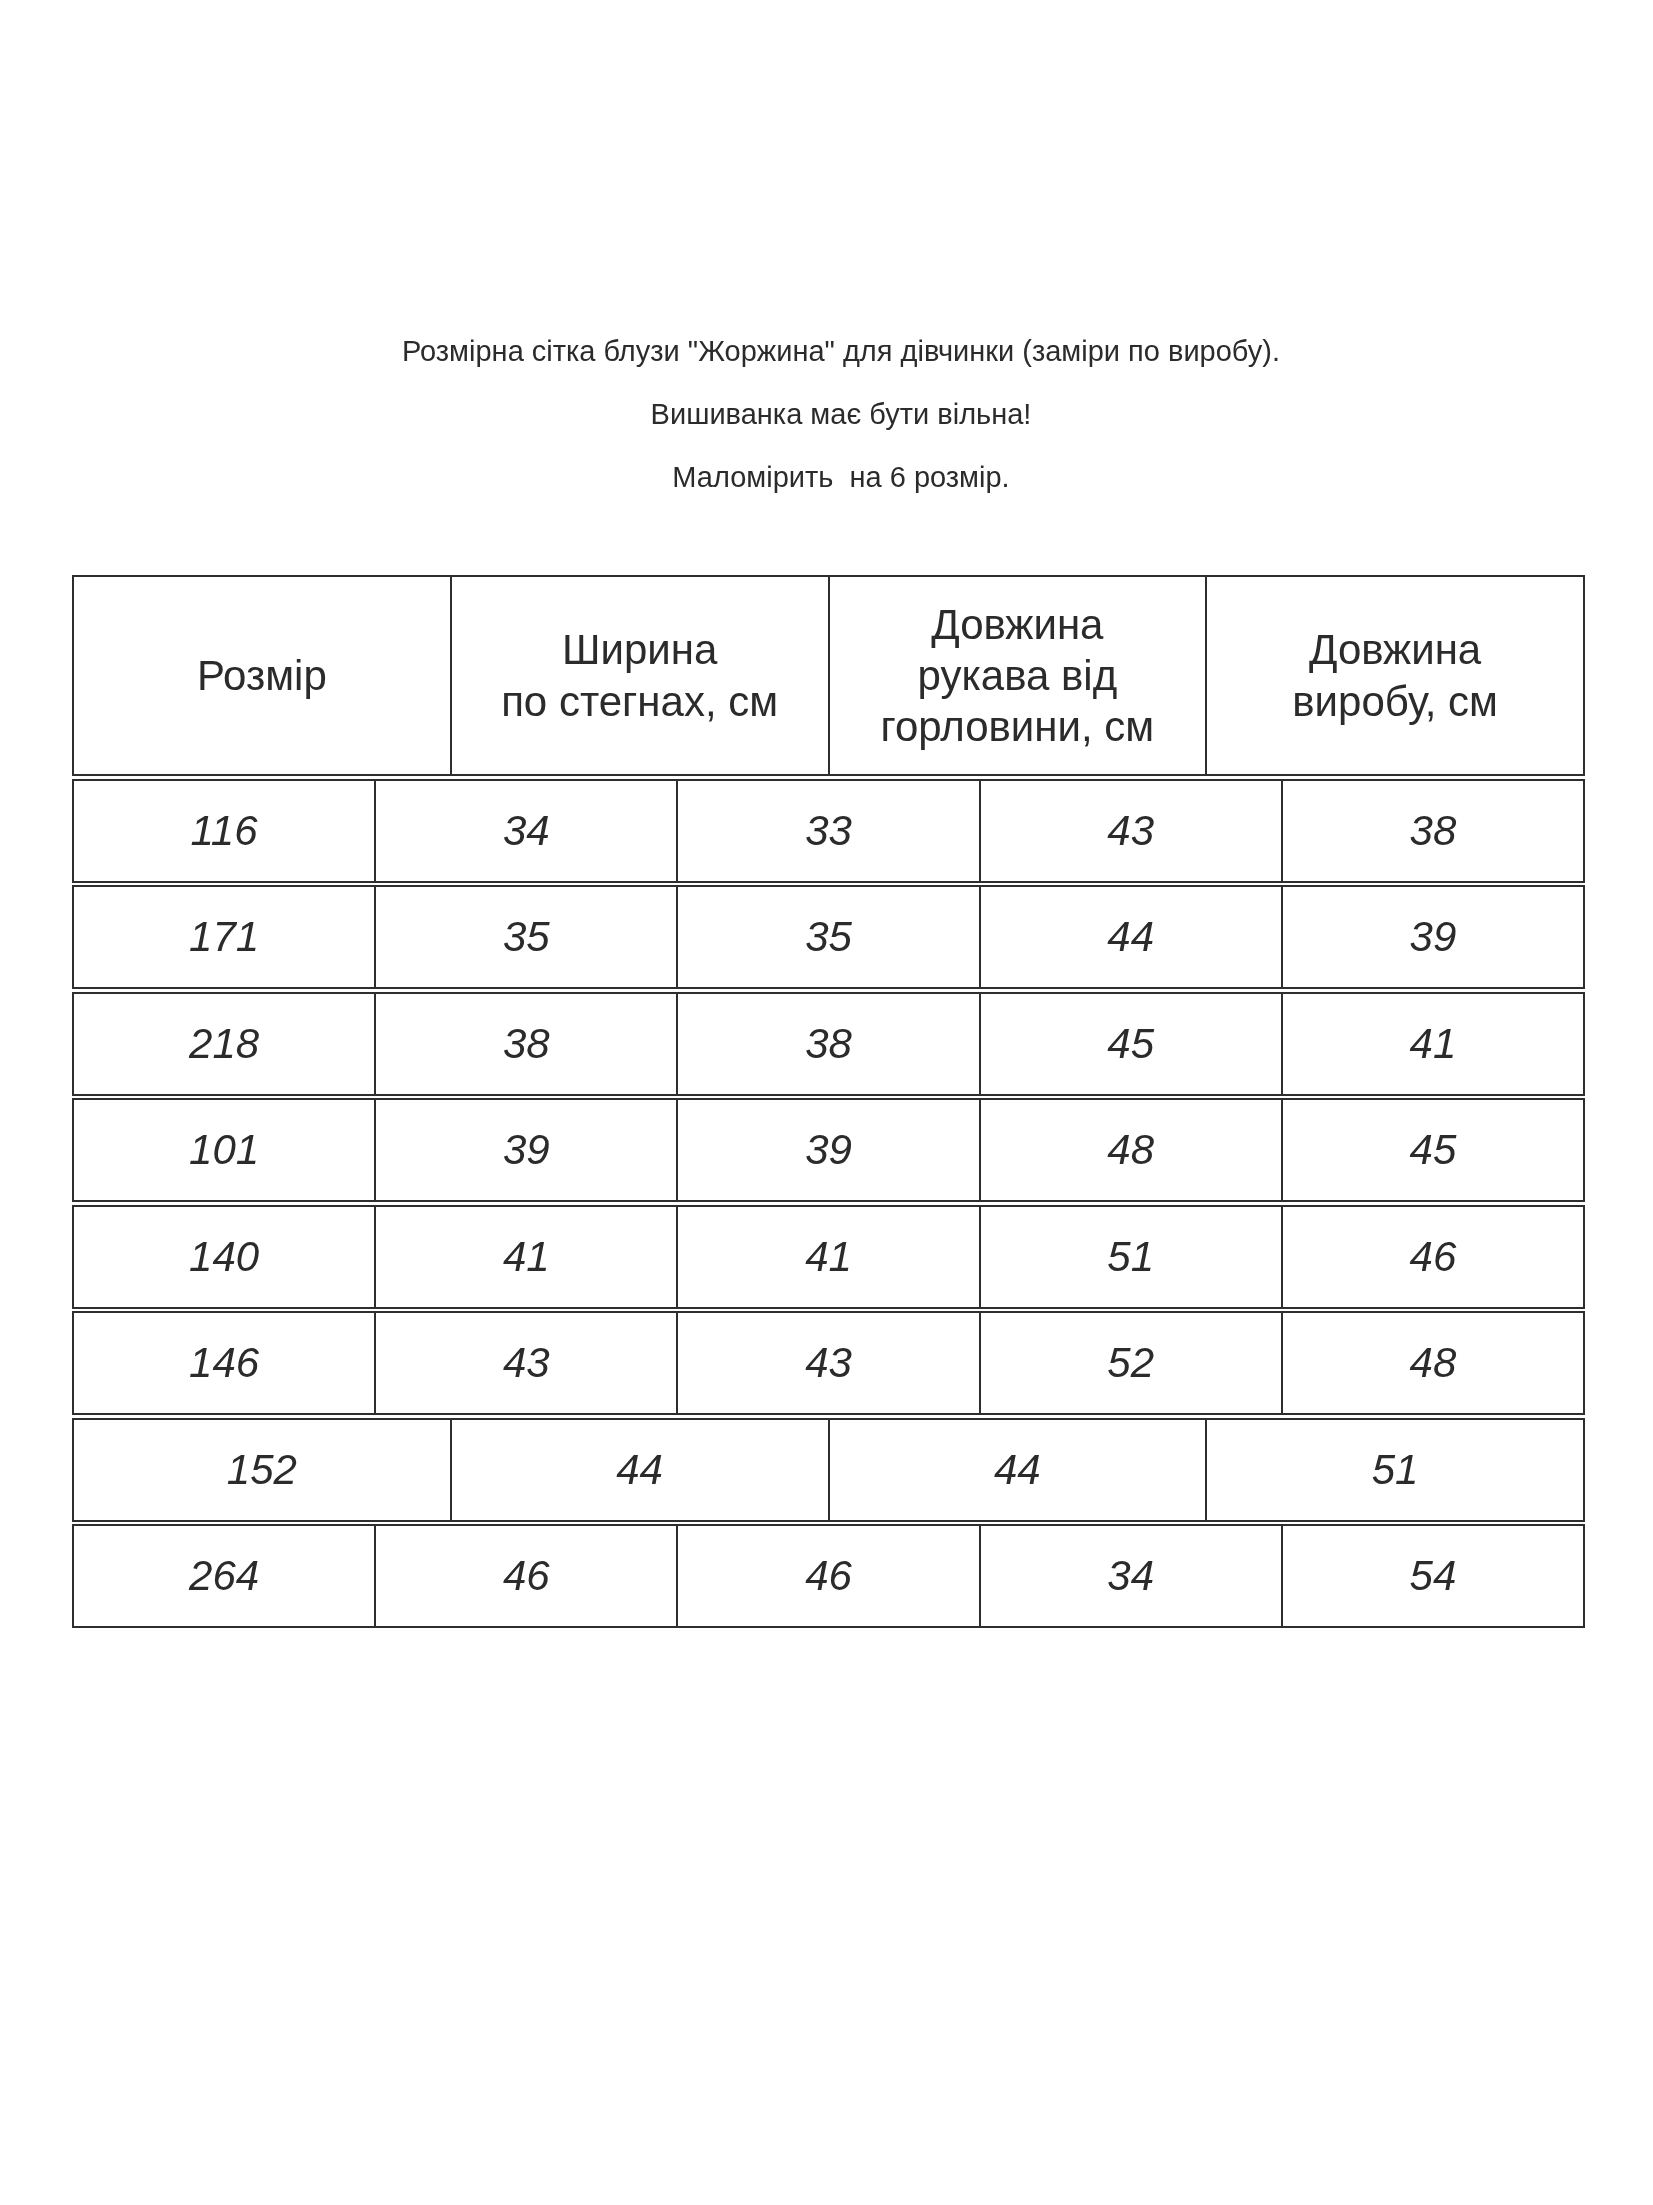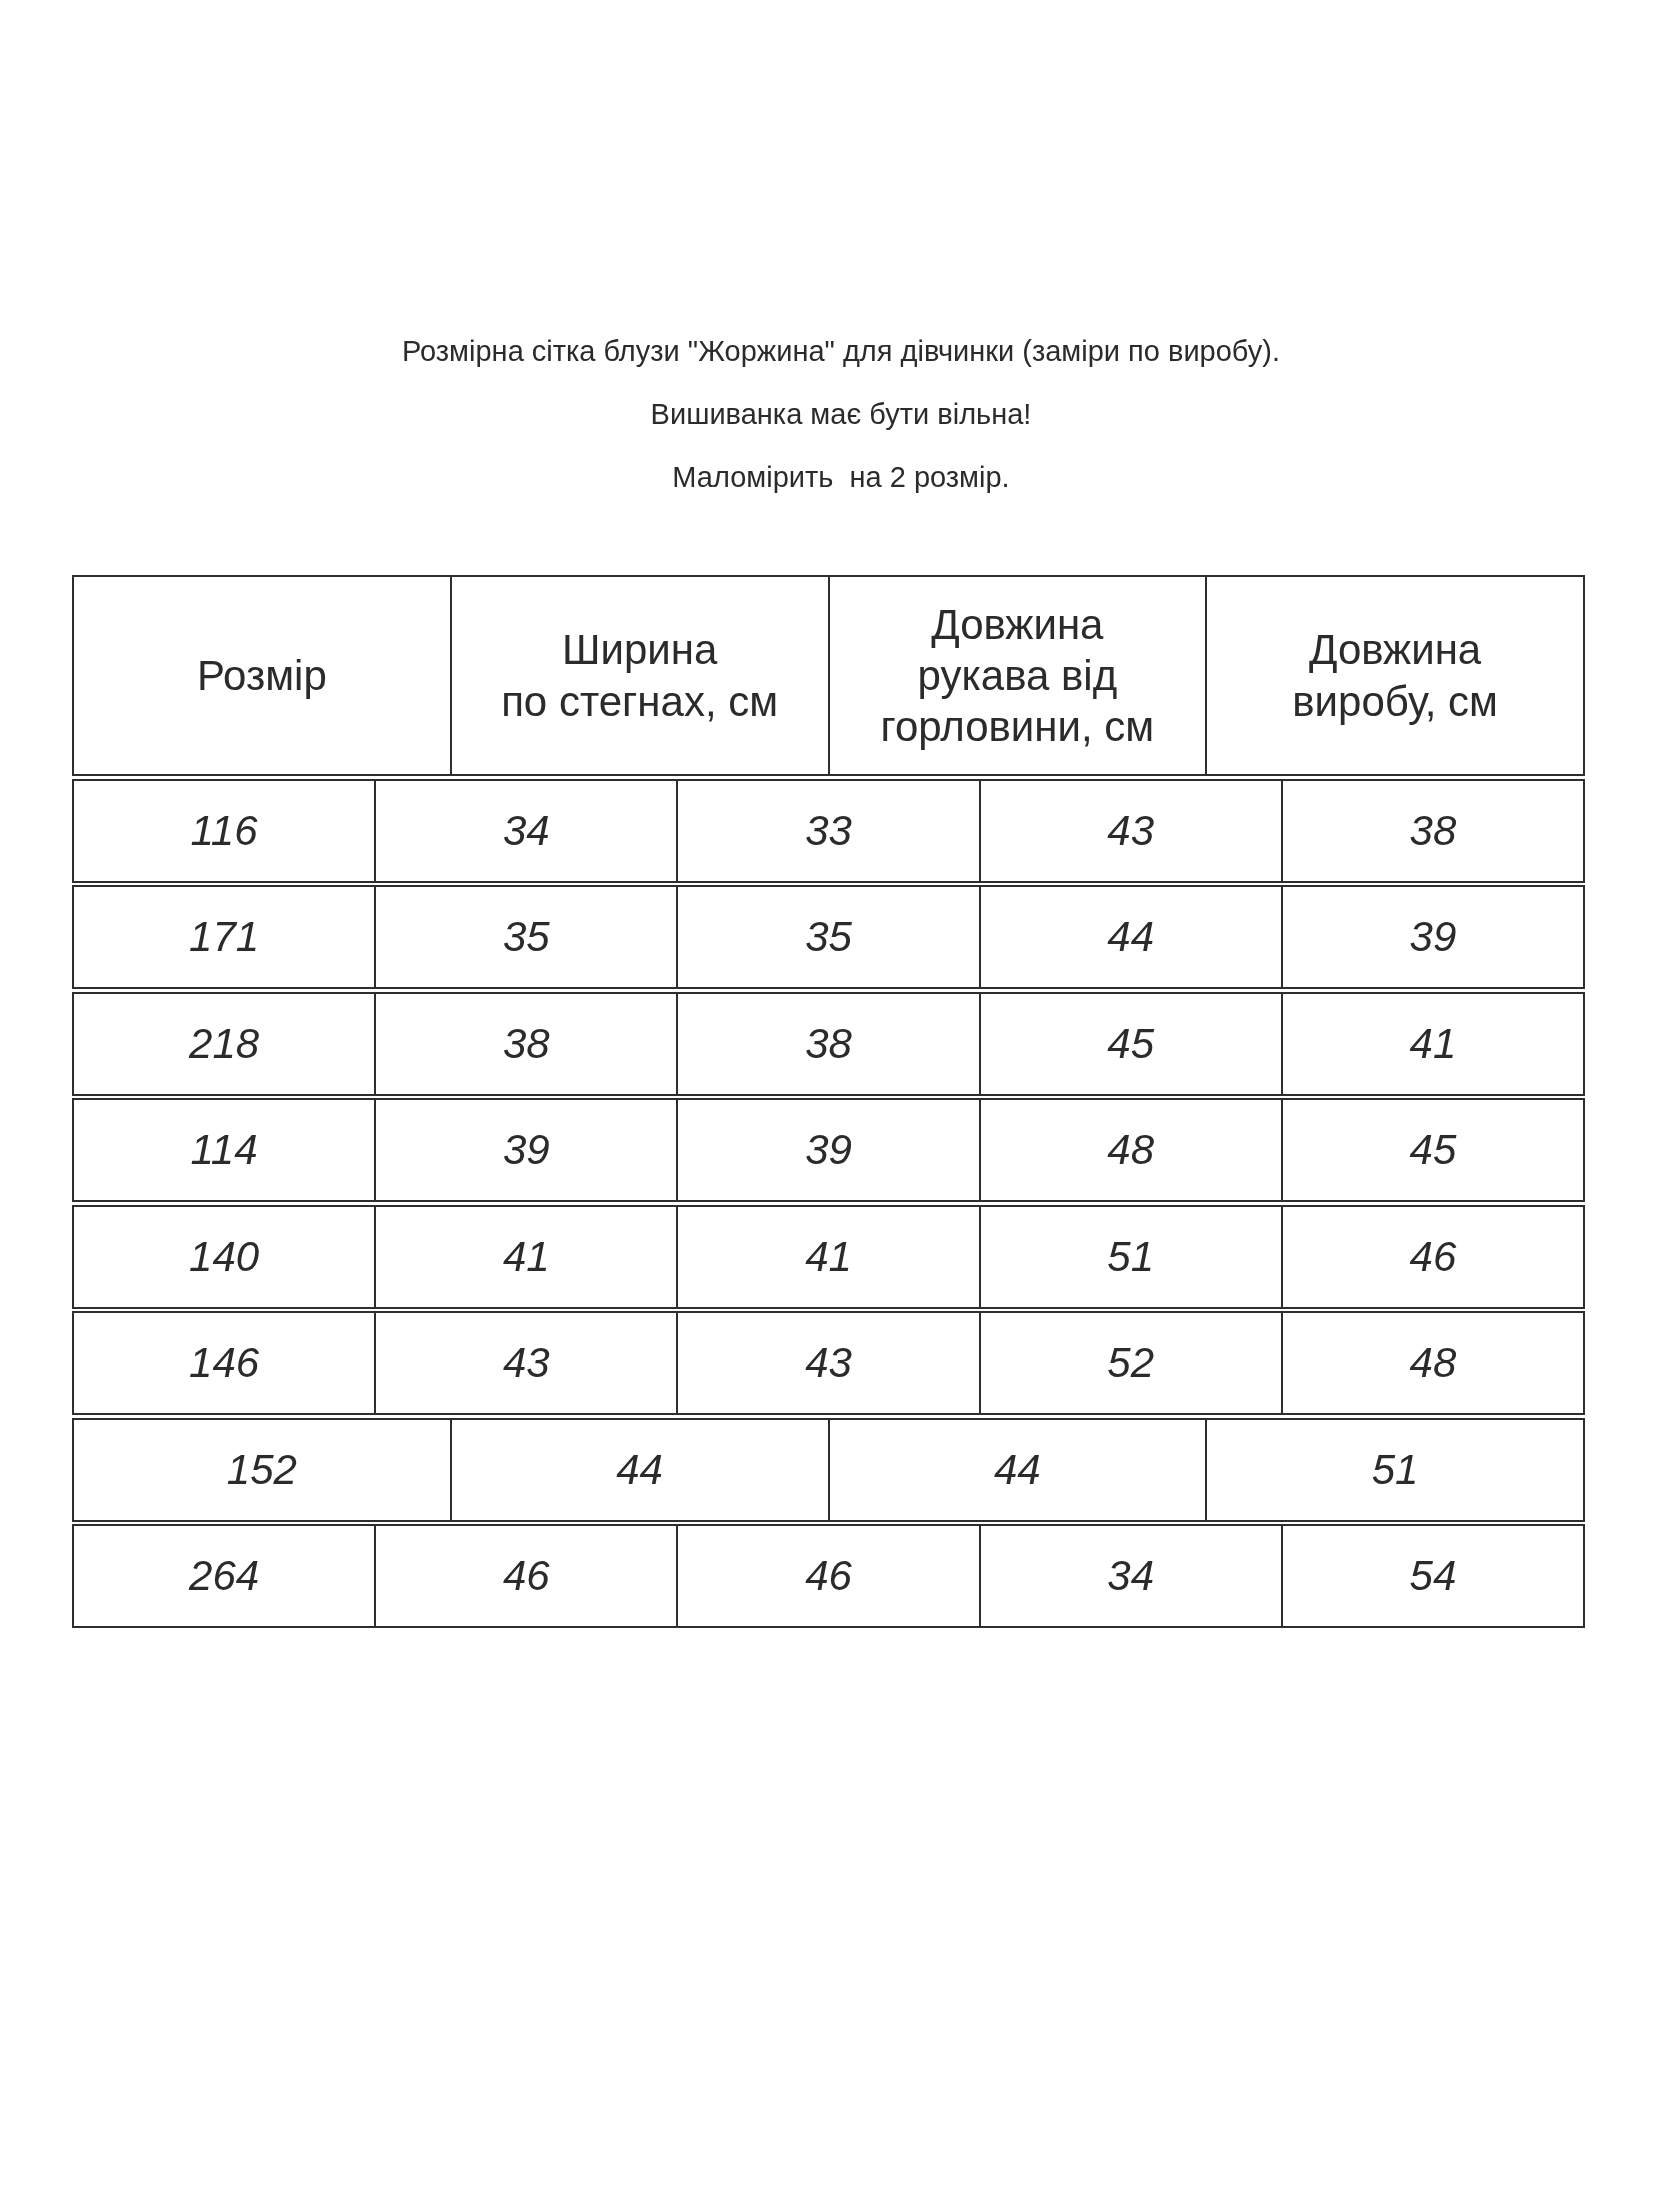--- a/index.html
+++ b/index.html
@@ -61,21 +61,21 @@
   .drow { height: 104px; font-style: italic; }
 </style>
 </head>
 <body>
 
 <div class="page">
 
   <div class="intro">
     <p>Розмірна сітка блузи "Жоржина" для дівчинки (заміри по виробу).</p>
     <p>Вишиванка має бути вільна!</p>
-    <p>Маломірить  на 2 розмір.</p>
+    <p>Маломірить  на 6 розмір.</p>
   </div>
 
   <div class="size-table">
 
     <div class="trow hrow">
       <div class="tcell">Розмір</div>
       <div class="tcell">Ширина
 по стегнах, см</div>
       <div class="tcell">Довжина
 рукава від
@@ -102,21 +102,21 @@
 
     <div class="trow drow">
       <div class="tcell">218</div>
       <div class="tcell">38</div>
       <div class="tcell">38</div>
       <div class="tcell">45</div>
       <div class="tcell">41</div>
     </div>
 
     <div class="trow drow">
-      <div class="tcell">114</div>
+      <div class="tcell">101</div>
       <div class="tcell">39</div>
       <div class="tcell">39</div>
       <div class="tcell">48</div>
       <div class="tcell">45</div>
     </div>
 
     <div class="trow drow">
       <div class="tcell">140</div>
       <div class="tcell">41</div>
       <div class="tcell">41</div>

